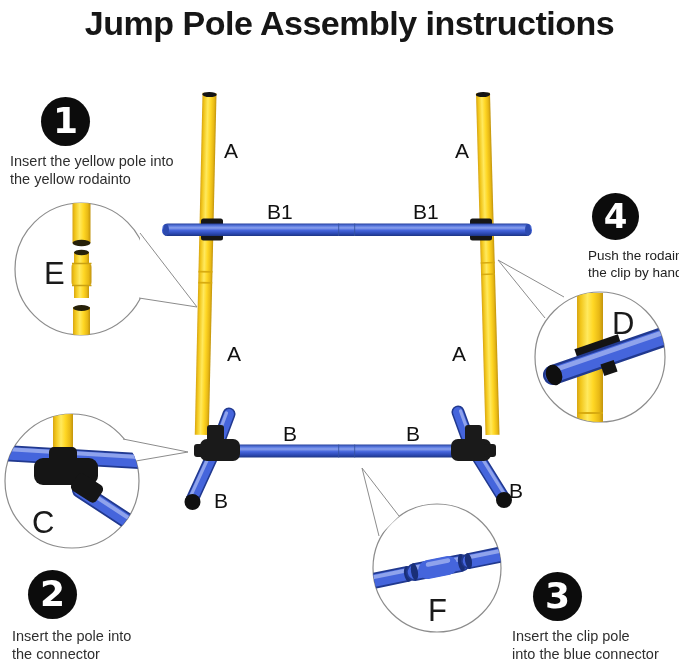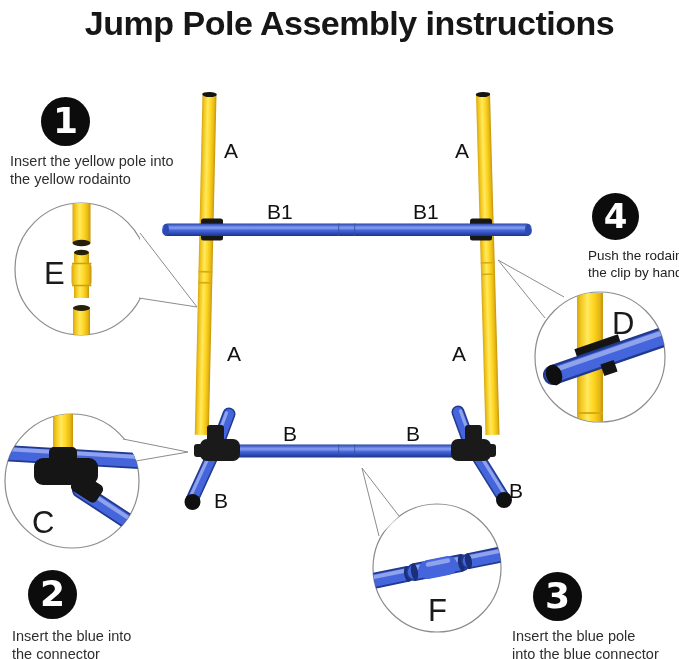--- a/index.html
+++ b/index.html
@@ -235,31 +235,31 @@
     <div>Insert the yellow pole into</div>
     <div>the yellow rodainto</div>
   </div>
 
   <div class="step" style="left:28px;top:570px;">
     <div class="step-circle">
       <span>2</span>
     </div>
   </div>
   <div class="step-text" style="left:12px;top:628px;">
-    <div>Insert the blue into</div>
+    <div>Insert the pole into</div>
     <div>the connector</div>
   </div>
 
   <div class="step" style="left:533px;top:572px;">
     <div class="step-circle">
       <span>3</span>
     </div>
   </div>
   <div class="step-text" style="left:512px;top:628px;">
-    <div>Insert the blue pole</div>
+    <div>Insert the clip pole</div>
     <div>into the blue connector</div>
   </div>
 
   <div class="step" style="left:592px;top:193px;">
     <div class="step-circle" style="width:47px;height:47px;font-size:34px;">
       <span>4</span>
     </div>
   </div>
   <div class="step-text step4-text" style="left:588px;top:248px;">
     <div>Push the rodainto</div>

